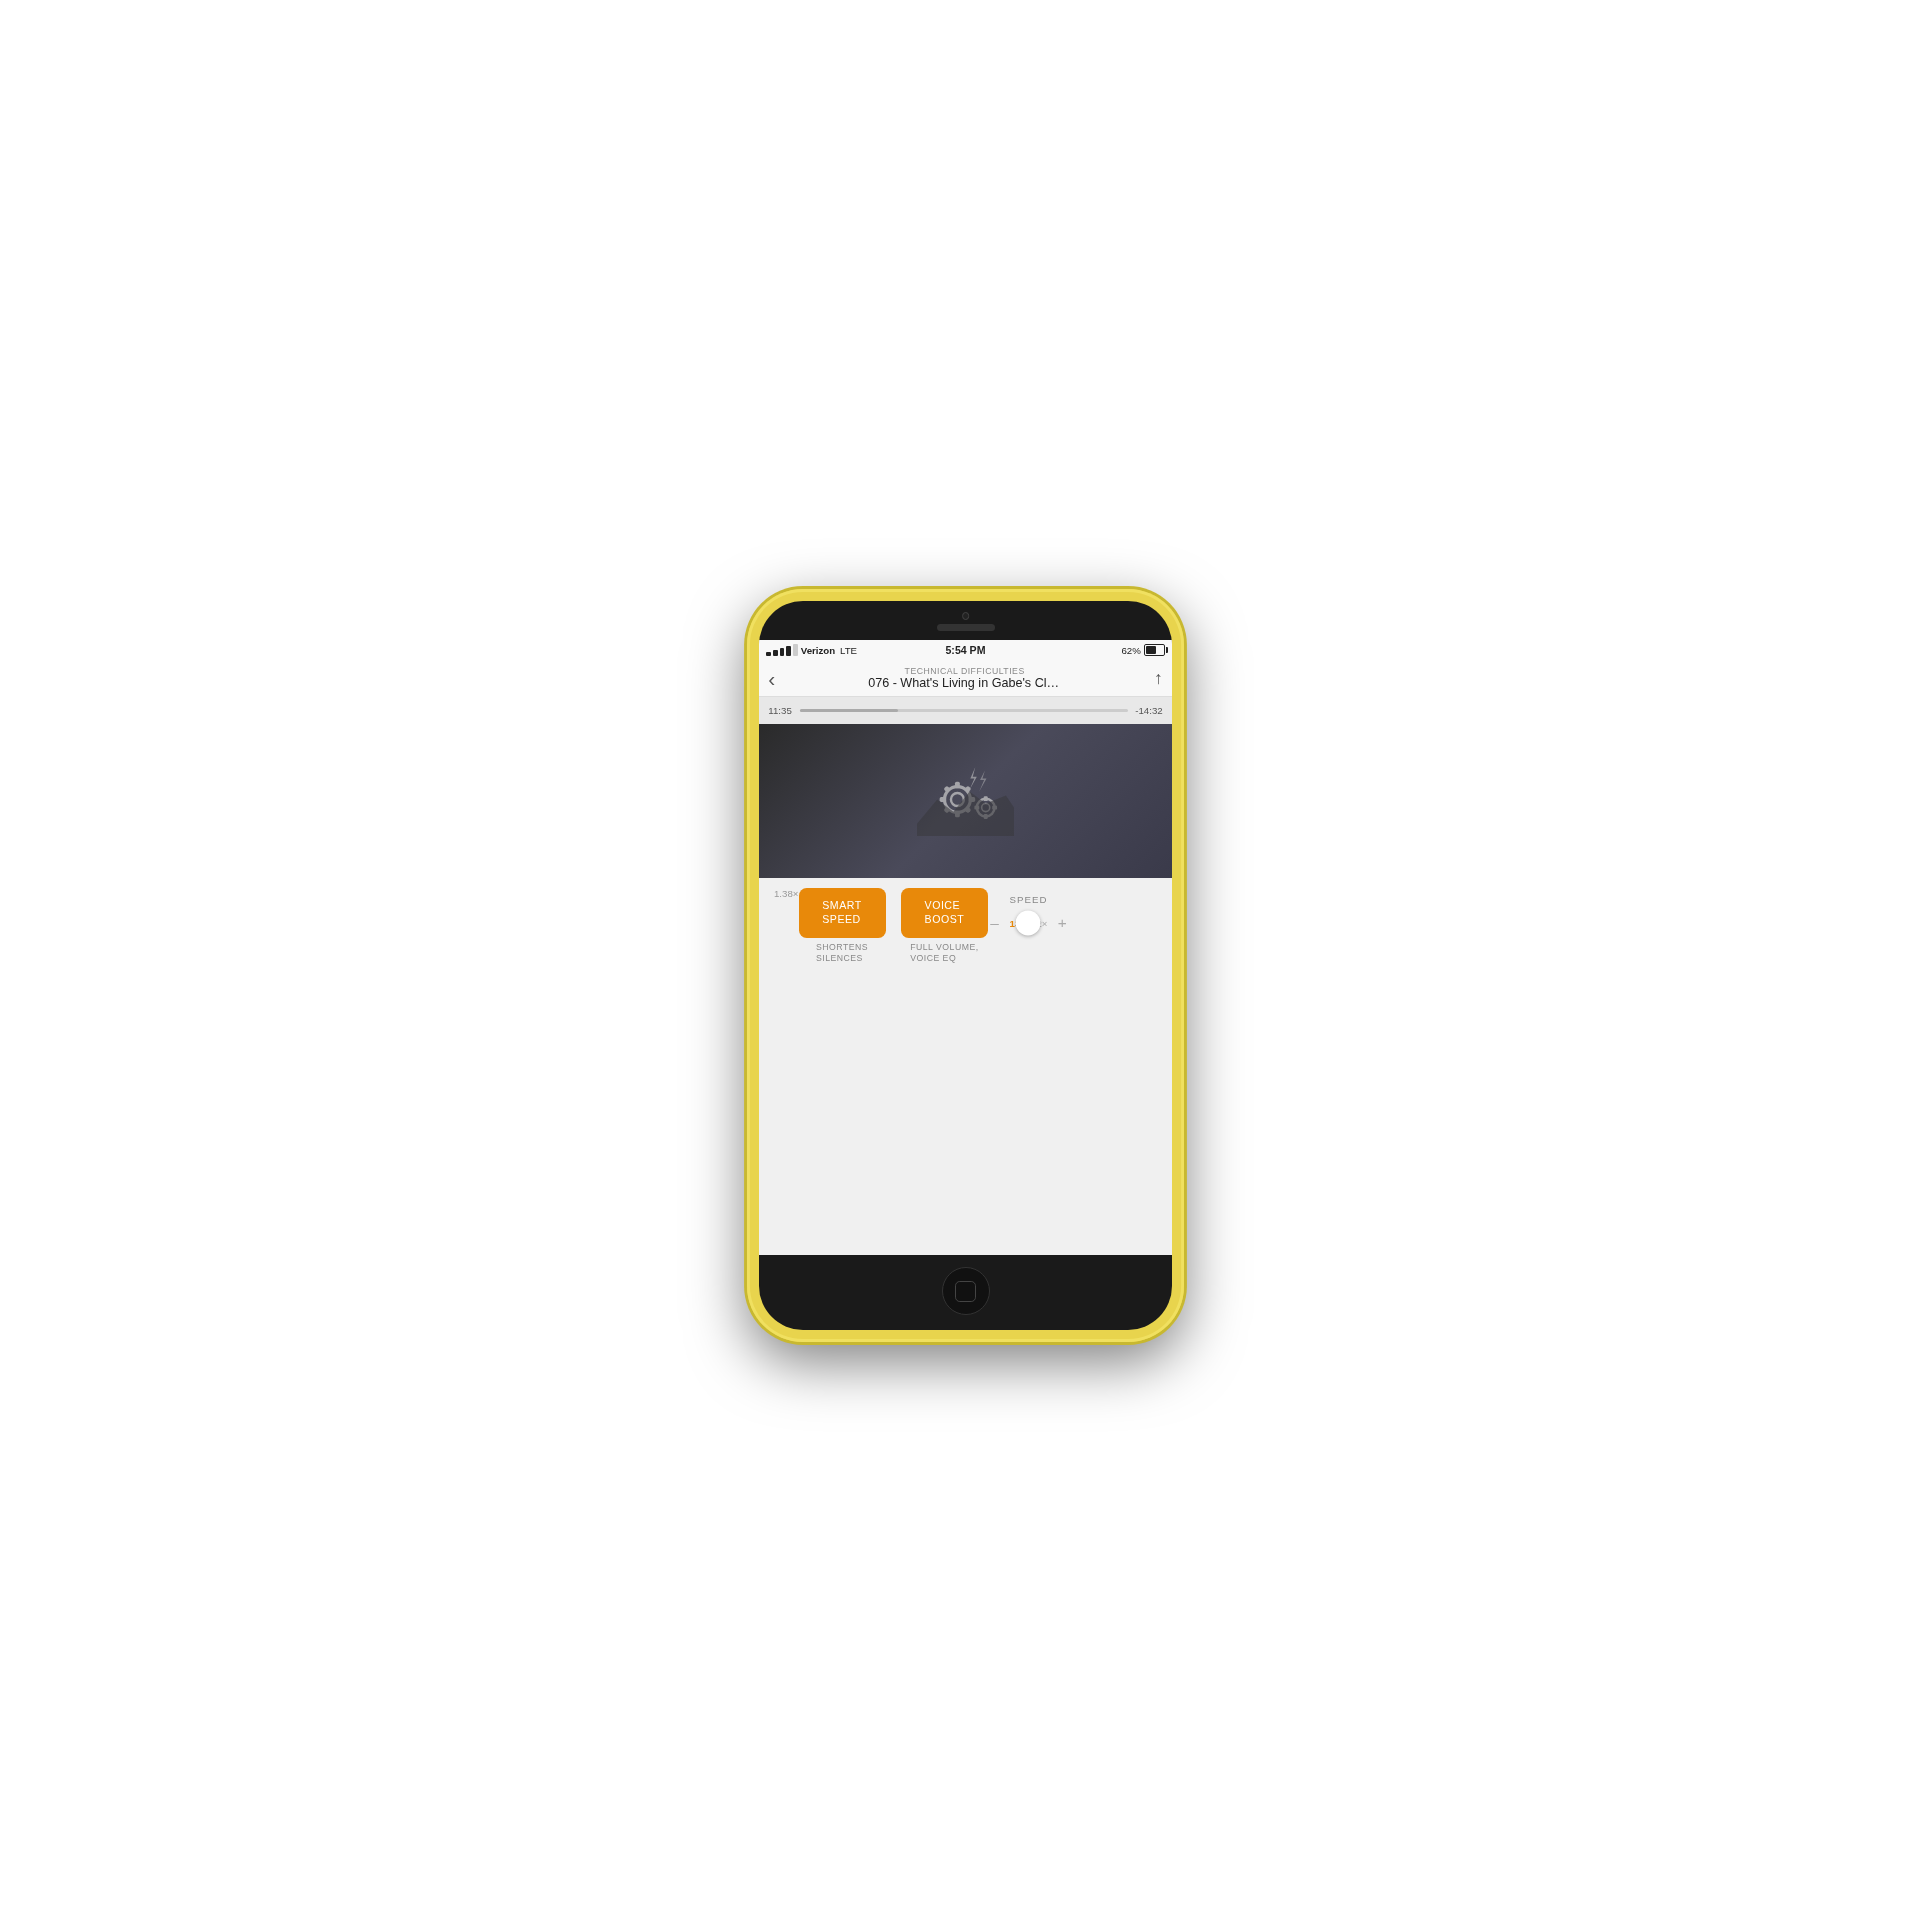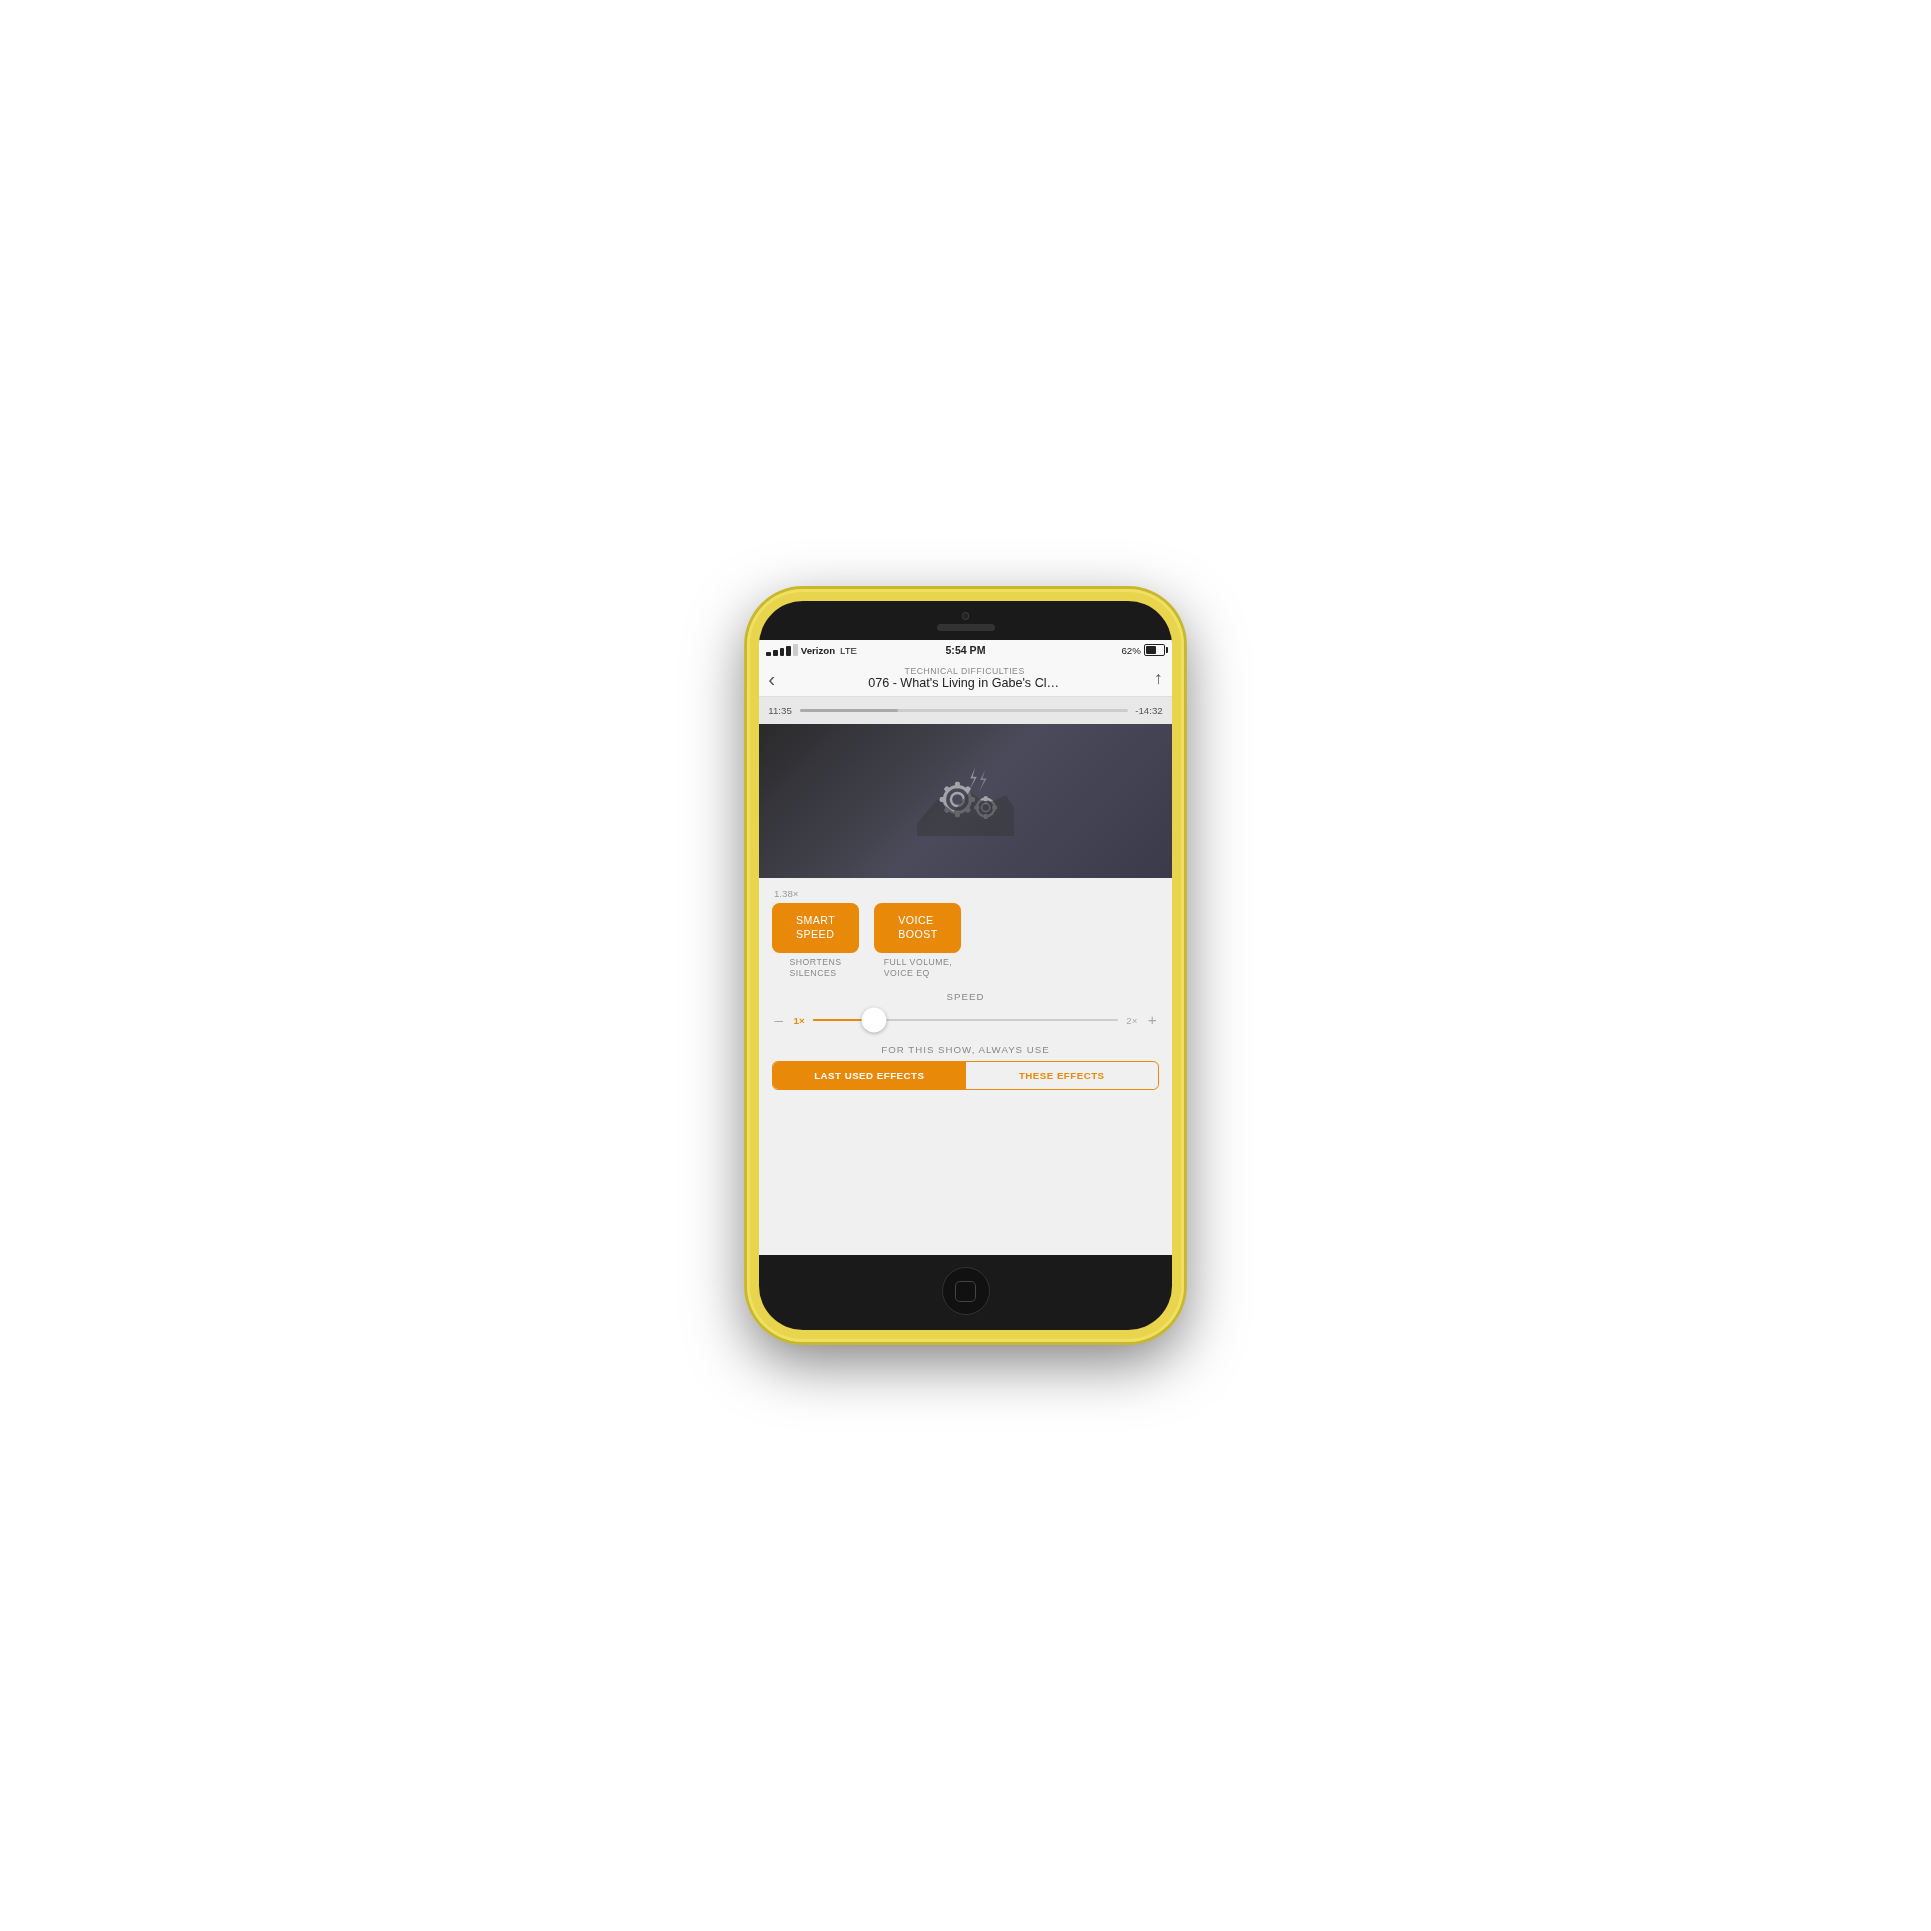--- a/index.html
+++ b/index.html
@@ -266,21 +266,21 @@
     .artwork-icon svg {
       width: 97px;
       height: 77px;
     }
 
     
     .controls-panel {
       background: #f0f0f0;
       flex: 1;
       display: flex;
-      flex-direction: column;
+      flex-direction: row;
       padding: 9.7px 13.5px 11.6px;
       overflow: hidden;
     }
 
     .speed-label-top {
       text-align: left;
       font-size: 9.7px;
       color: #999;
       margin-bottom: 3.9px;
       padding-left: 1.9px;
@@ -555,31 +555,20 @@
               <div class="speed-track">
                 <div class="speed-track-fill"></div>
                 <div class="speed-thumb"></div>
               </div>
             </div>
             <span class="speed-tick-label">2×</span>
             <span class="speed-plus">+</span>
           </div>
         </div>
 
-        <div class="always-use-section">
-          <div class="always-use-label">FOR THIS SHOW, ALWAYS USE</div>
-          <div class="always-use-buttons">
-            <button class="always-btn active">
-              <span>LAST USED EFFECTS</span>
-            </button>
-            <button class="always-btn inactive">
-              <span>THESE EFFECTS</span>
-            </button>
-          </div>
-        </div>
 
       </div>
     </div>
 
     <div class="phone-home">
       <div class="phone-home-inner"></div>
     </div>
 
   </div>
 </div>

